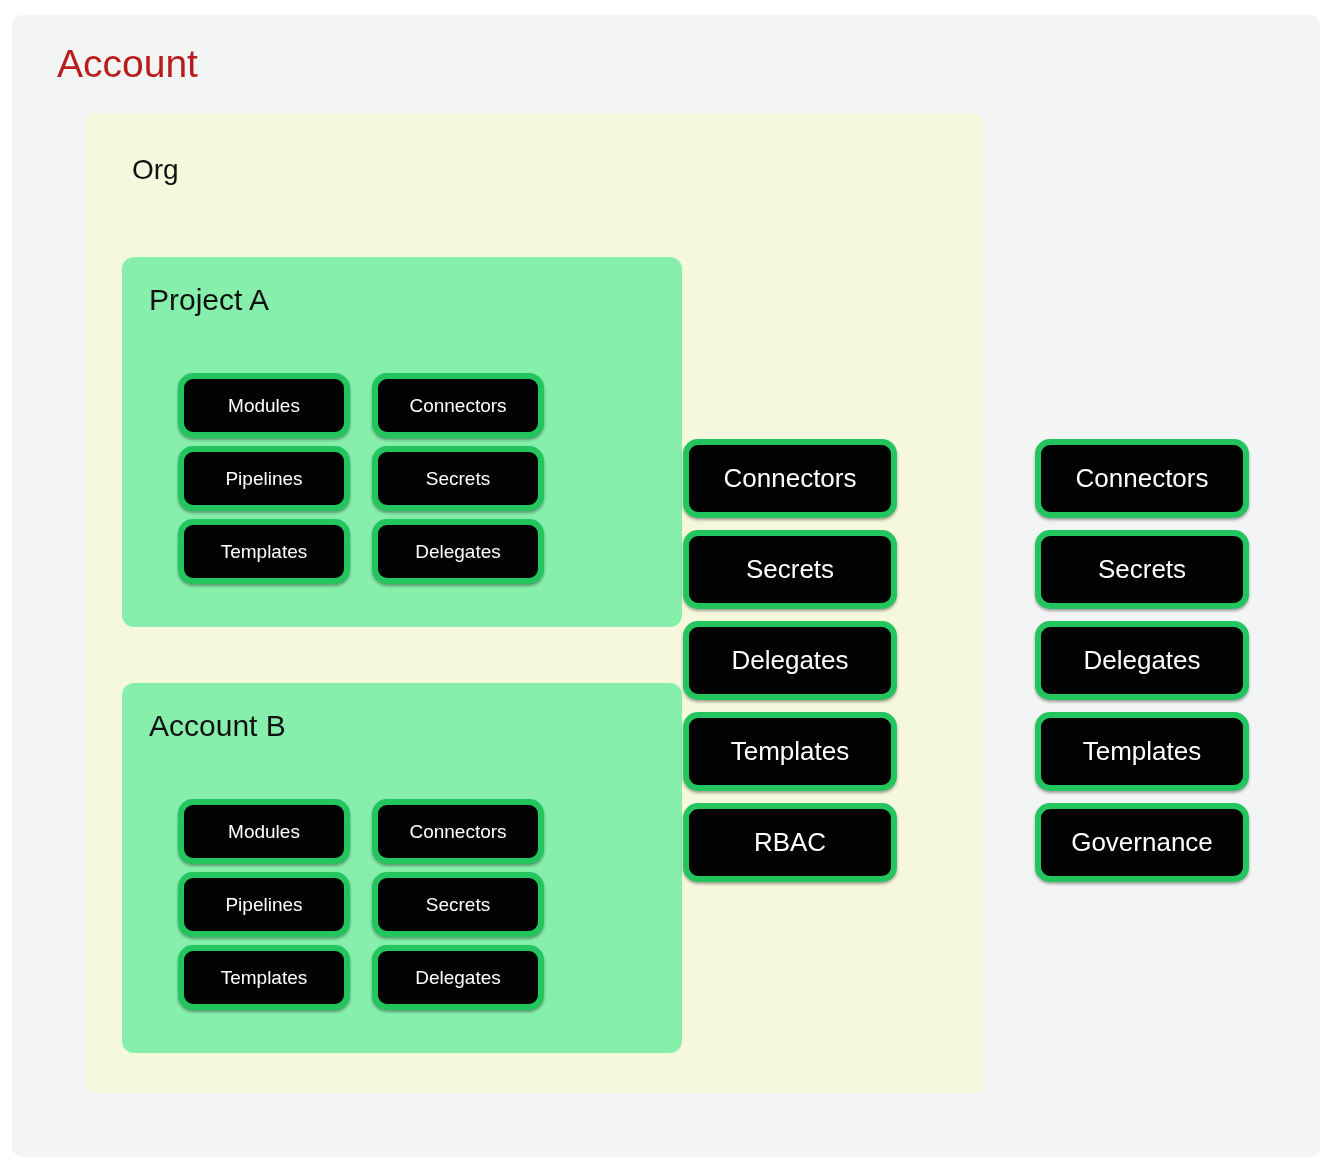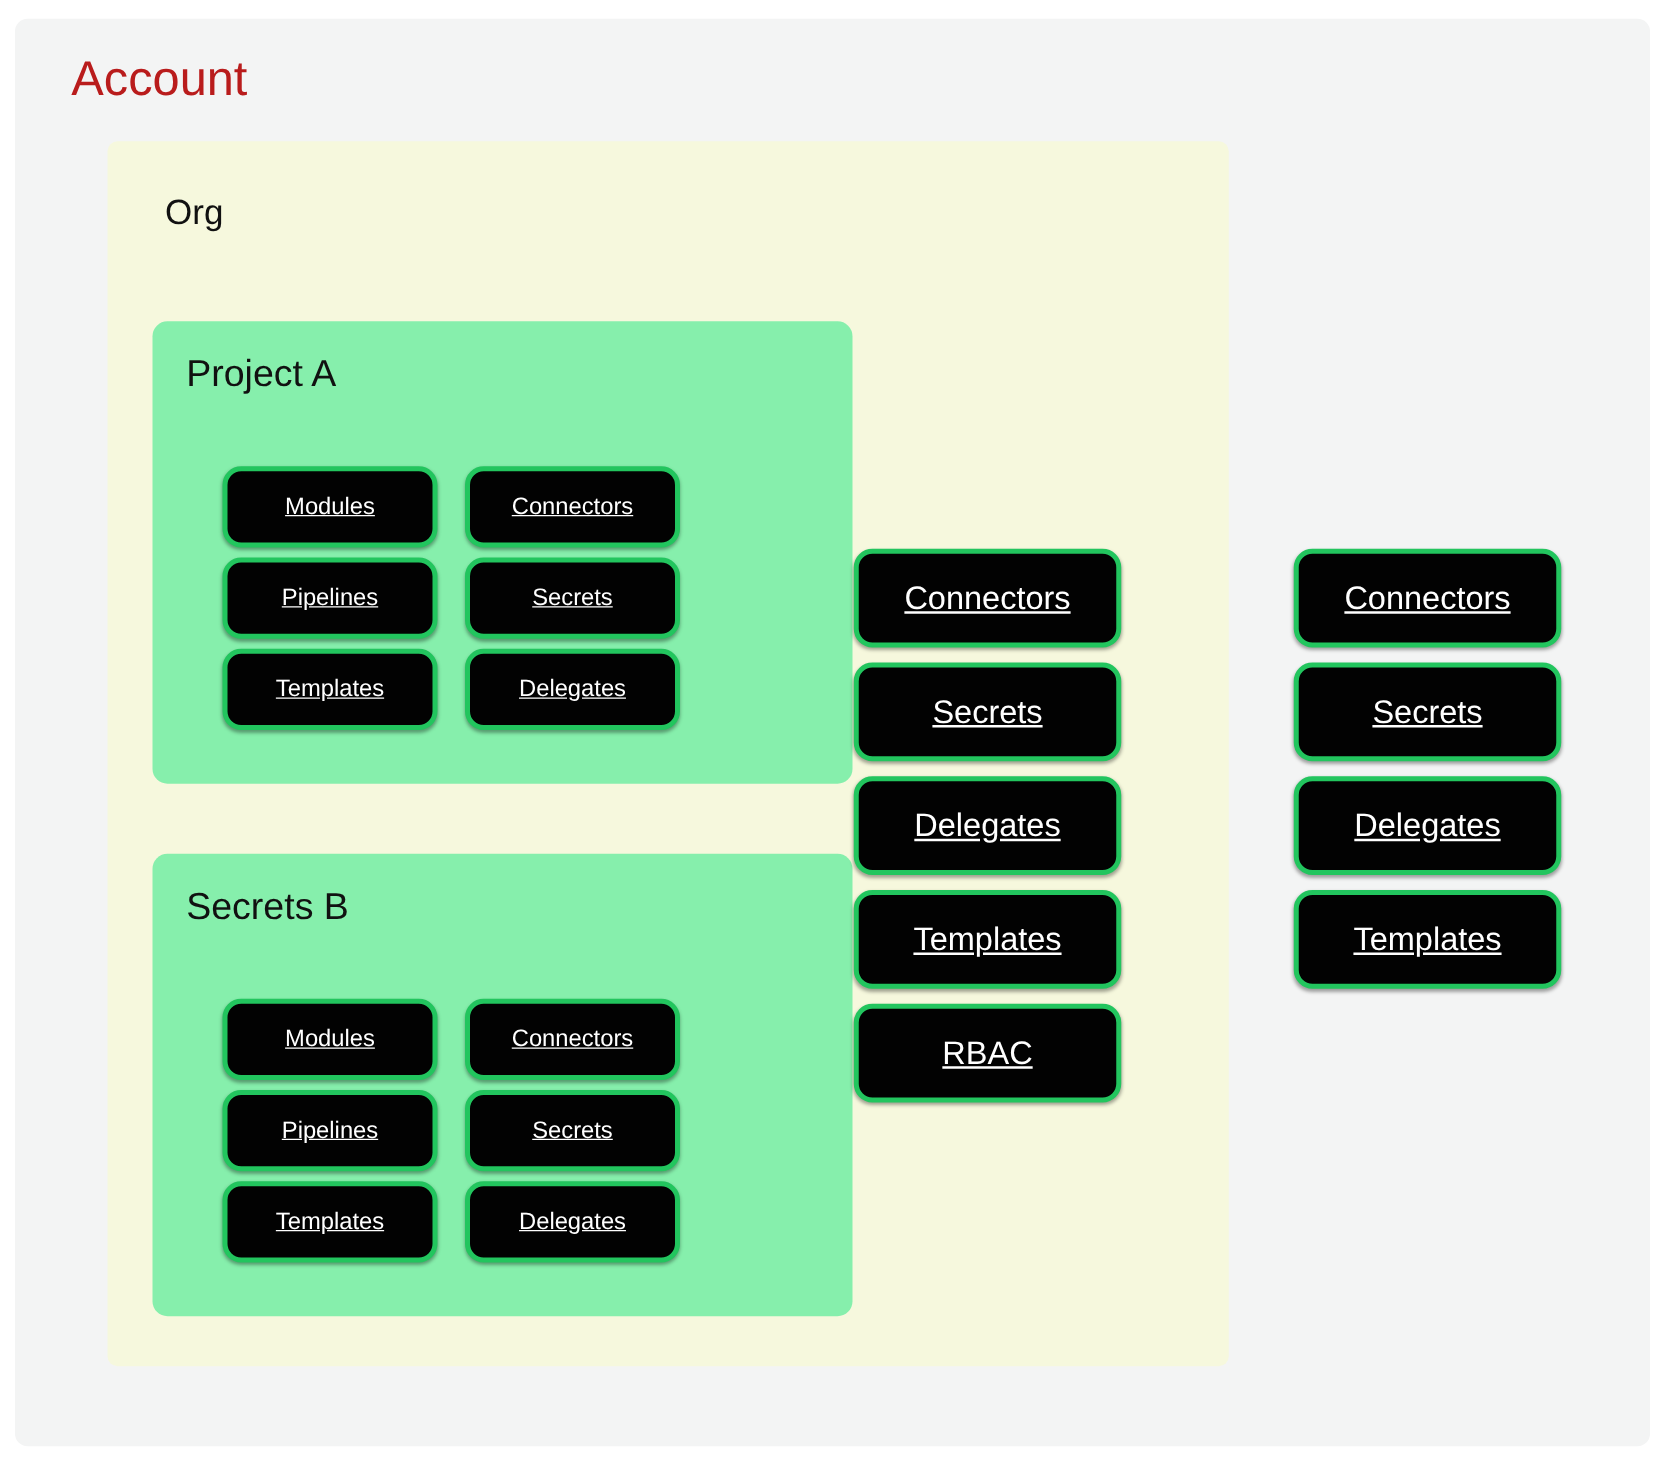--- a/index.html
+++ b/index.html
@@ -60,28 +60,27 @@
     position: absolute;
     left: 56px; top: 116px;
     display: grid;
     grid-template-columns: 172px 172px;
     column-gap: 22px;
     row-gap: 8px;
   }
   .pill {
     background: #020202;
     color: #ffffff;
-    border: 4px solid #22c55e;
+    border: 6px solid #22c55e;
     border-radius: 15px;
     display: flex;
     align-items: center;
     justify-content: center;
     box-shadow: 0 2px 3px rgba(0,0,0,0.35);
     white-space: nowrap;
-    text-decoration: underline;
   }
   .pill.small {
     width: 172px; height: 65px;
     font-size: 19px;
   }
   .pill.large {
     width: 214px; height: 79px;
     font-size: 26px;
   }
   .org-col {
@@ -114,21 +113,21 @@
         <div class="pill small">Modules</div>
         <div class="pill small">Connectors</div>
         <div class="pill small">Pipelines</div>
         <div class="pill small">Secrets</div>
         <div class="pill small">Templates</div>
         <div class="pill small">Delegates</div>
       </div>
     </div>
 
     <div class="project project-b">
-      <div class="project-title">Secrets B</div>
+      <div class="project-title">Account B</div>
       <div class="project-grid">
         <div class="pill small">Modules</div>
         <div class="pill small">Connectors</div>
         <div class="pill small">Pipelines</div>
         <div class="pill small">Secrets</div>
         <div class="pill small">Templates</div>
         <div class="pill small">Delegates</div>
       </div>
     </div>
 
@@ -139,14 +138,15 @@
       <div class="pill large">Templates</div>
       <div class="pill large">RBAC</div>
     </div>
   </div>
 
   <div class="account-col">
     <div class="pill large">Connectors</div>
     <div class="pill large">Secrets</div>
     <div class="pill large">Delegates</div>
     <div class="pill large">Templates</div>
+    <div class="pill large">Governance</div>
   </div>
 </div>
 
 </body></html>

